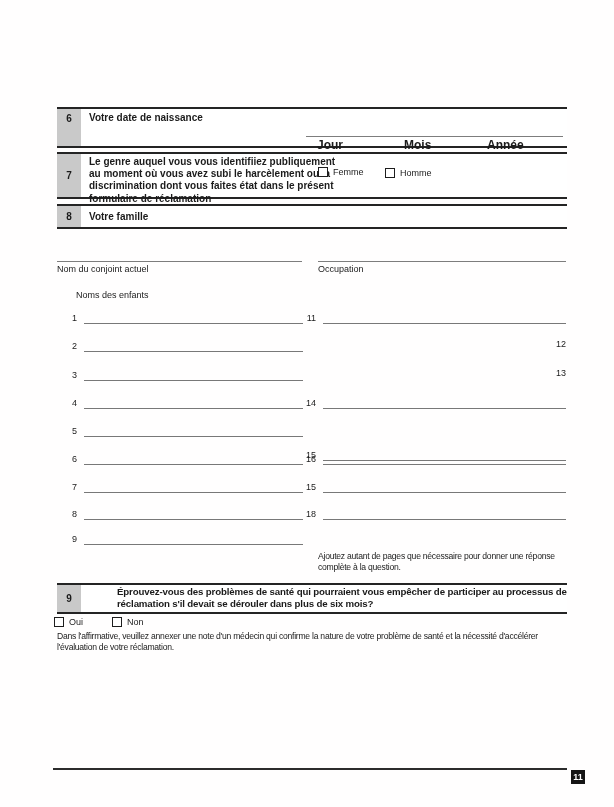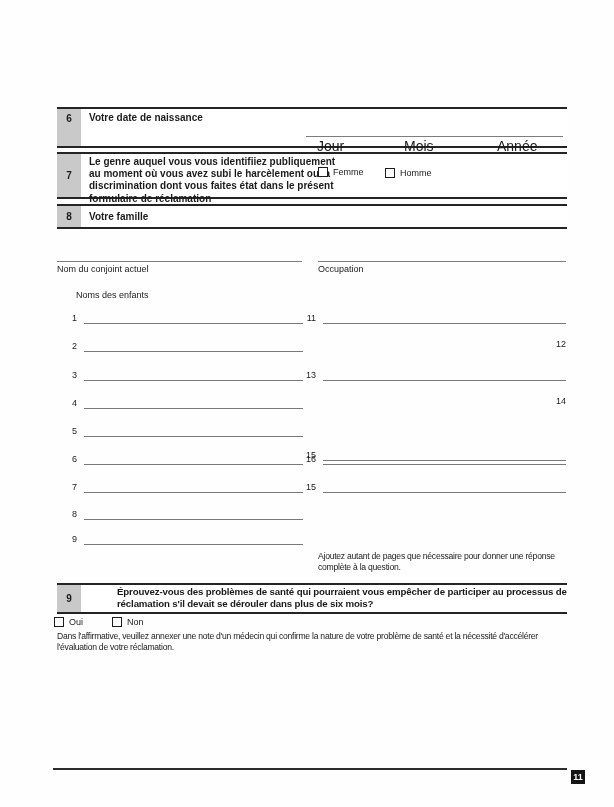--- a/index.html
+++ b/index.html
@@ -22,40 +22,40 @@
   .qtitle { position:absolute; left:32px; font-weight:bold; font-size:10px; line-height:1.22; }
   .fline { border-bottom:1px solid #7d7d7d; }
   .abs { position:absolute; }
   .small { font-size:9px; }
   .tiny  { font-size:8.6px; line-height:1.28; letter-spacing:-0.25px; }
   .cb { display:inline-block; width:8px; height:8px; border:1px solid #1d1d1d; background:#fff; box-sizing:content-box; flex:0 0 auto; }
   .opt { display:flex; align-items:center; gap:5px; font-size:9px; }
   .crow { position:absolute; display:flex; align-items:flex-end; height:13px; }
   .cnum { font-size:9px; text-align:right; flex:0 0 auto; line-height:11px; }
   .cline { flex:1 1 auto; border-bottom:1px solid #787878; margin-left:7px; height:12px; }
-  .datelabel { position:absolute; font-size:14px; }
+  .datelabel { position:absolute; font-size:12px;font-weight:bold; }
   .footer-line { position:absolute; left:53px; top:768px; width:514px; height:2px; background:#2c2c2c; }
   .page-badge {
     position:absolute; left:571px; top:770px; width:14px; height:14px;
     background:#151515; color:#fff; font-size:9px; font-weight:bold;
     display:flex; align-items:center; justify-content:center;
   }
 </style>
 </head>
 <body>
 
 <div class="page">
 
   <div class="qrow" style="top:107px; height:41px;">
     <div class="qnum top">6</div>
     <div class="qtitle" style="top:3px;">Votre date de naissance</div>
     <div class="abs fline" style="left:249px; top:14px; width:257px; height:13px;"></div>
     <div class="datelabel" style="left:260px; top:29px;">Jour</div>
     <div class="datelabel" style="left:347px; top:29px;">Mois</div>
-    <div class="datelabel" style="left:440px; top:29px;">Année</div>
+    <div class="datelabel" style="left:430px; top:29px;">Année</div>
   </div>
 
   <div class="qrow" style="top:152px; height:47px;">
     <div class="qnum center">7</div>
     <div class="qtitle" style="top:2px; width:256px;">Le genre auquel vous vous identifiiez publiquement au moment où vous avez subi le harcèlement ou la discrimination dont vous faites état dans le présent formulaire de réclamation</div>
     <div class="abs opt" style="left:261px; top:13px;">
       <span class="cb"></span>
       <span>Femme</span>
     </div>
     <div class="abs opt" style="left:328px; top:14px;">
@@ -114,38 +114,42 @@
     </div>
 
   <div class="crow" style="left:294px; top:311px; width:272px;">
       <span class="cnum" style="width:22px;">11</span>
       <span class="cline"></span>
     </div>
   <div class="crow" style="left:294px; top:339px; width:272px;flex-direction:column;">
       <span class="cnum" style="width:22px;">12</span>
       <span class="cline"></span>
     </div>
-  <div class="crow" style="left:294px; top:368px; width:272px;">
+  <div class="crow" style="left:294px; top:368px; width:272px;flex-direction:column;">
       <span class="cnum" style="width:22px;">13</span>
       <span class="cline"></span>
     </div>
-  <div class="crow" style="left:294px; top:396px; width:272px;flex-direction:column;">
+  <div class="crow" style="left:294px; top:396px; width:272px;">
       <span class="cnum" style="width:22px;">14</span>
       <span class="cline"></span>
     </div>
   <div class="crow" style="left:294px; top:448px; width:272px;">
       <span class="cnum" style="width:22px;">15</span>
       <span class="cline"></span>
     </div>
   <div class="crow" style="left:294px; top:452px; width:272px;">
       <span class="cnum" style="width:22px;">16</span>
       <span class="cline"></span>
     </div>
   <div class="crow" style="left:294px; top:480px; width:272px;">
       <span class="cnum" style="width:22px;">15</span>
+      <span class="cline"></span>
+    </div>
+  <div class="crow" style="left:294px; top:507px; width:272px;">
+      <span class="cnum" style="width:22px;">18</span>
       <span class="cline"></span>
     </div>
 
   <div class="abs tiny" style="left:318px; top:551px; width:266px;">Ajoutez autant de pages que nécessaire pour donner une réponse complète à la question.</div>
 
   <div class="qrow" style="top:583px; height:31px;">
     <div class="qnum center">9</div>
     <div class="qtitle" style="top:1px; width:472px; font-size:9.7px; letter-spacing:-0.15px;margin-left:28px;">Éprouvez-vous des problèmes de santé qui pourraient vous empêcher de participer au processus de réclamation s'il devait se dérouler dans plus de six mois?</div>
   </div>
 

